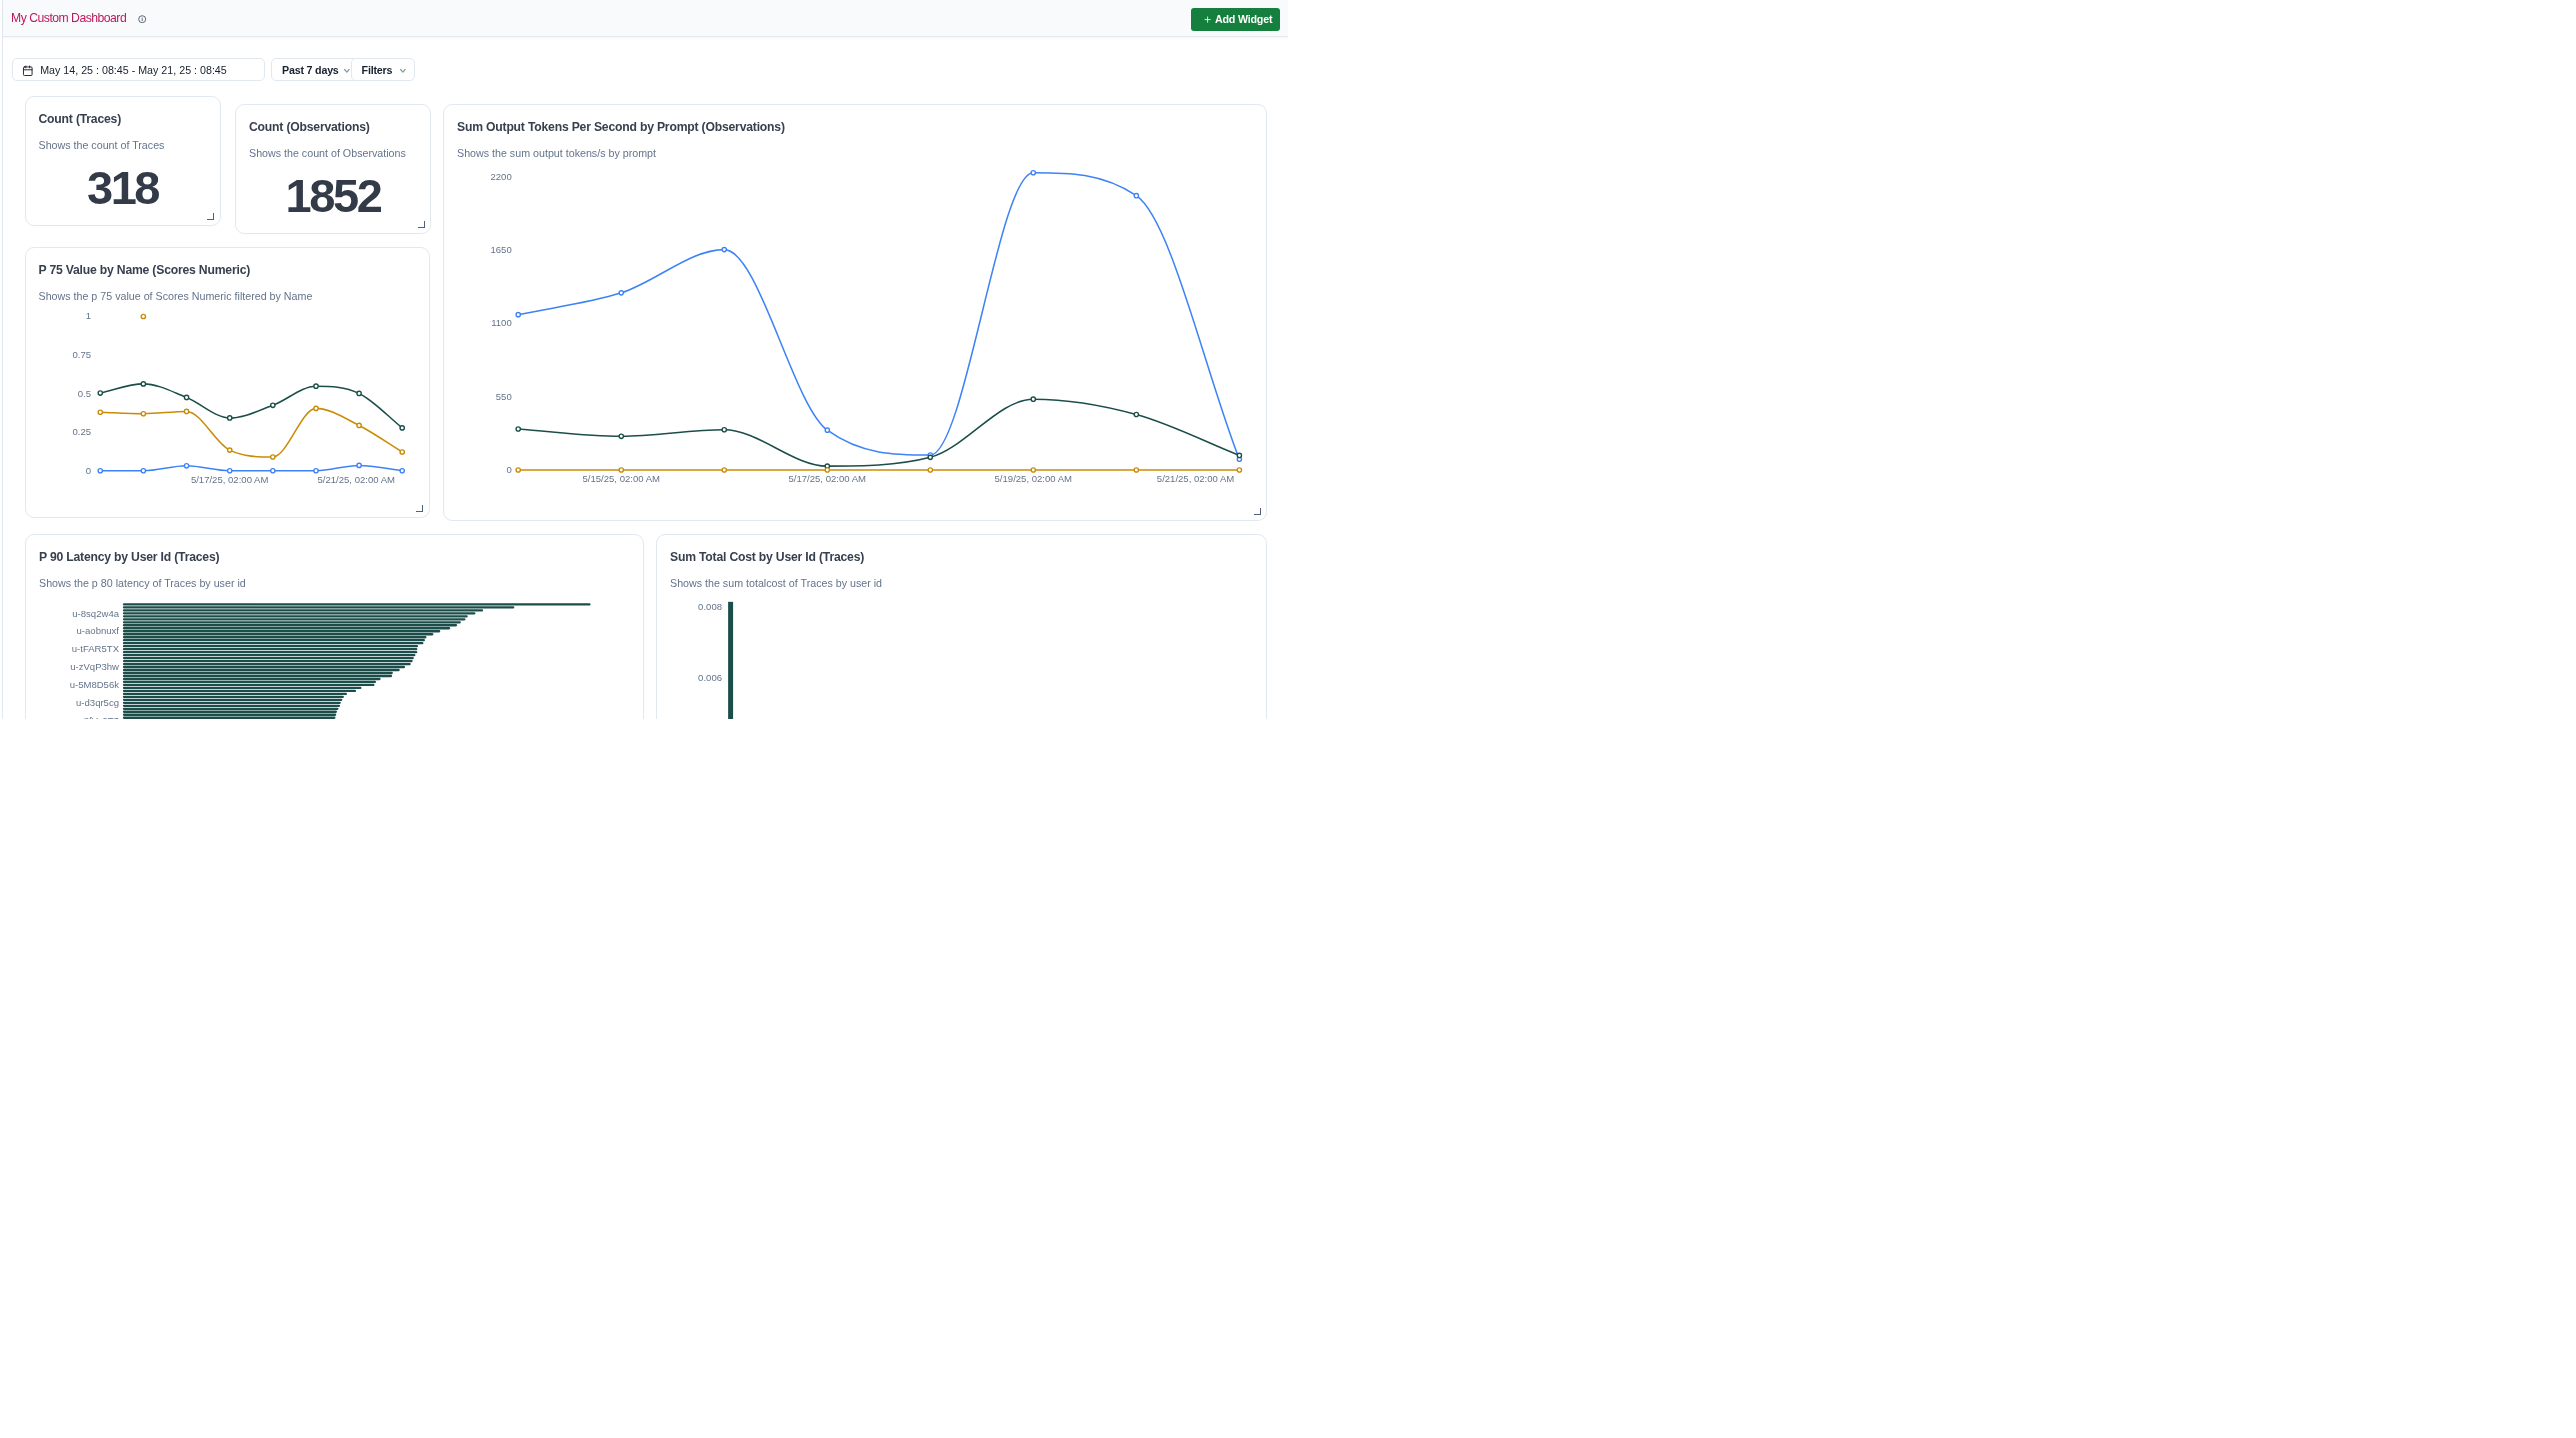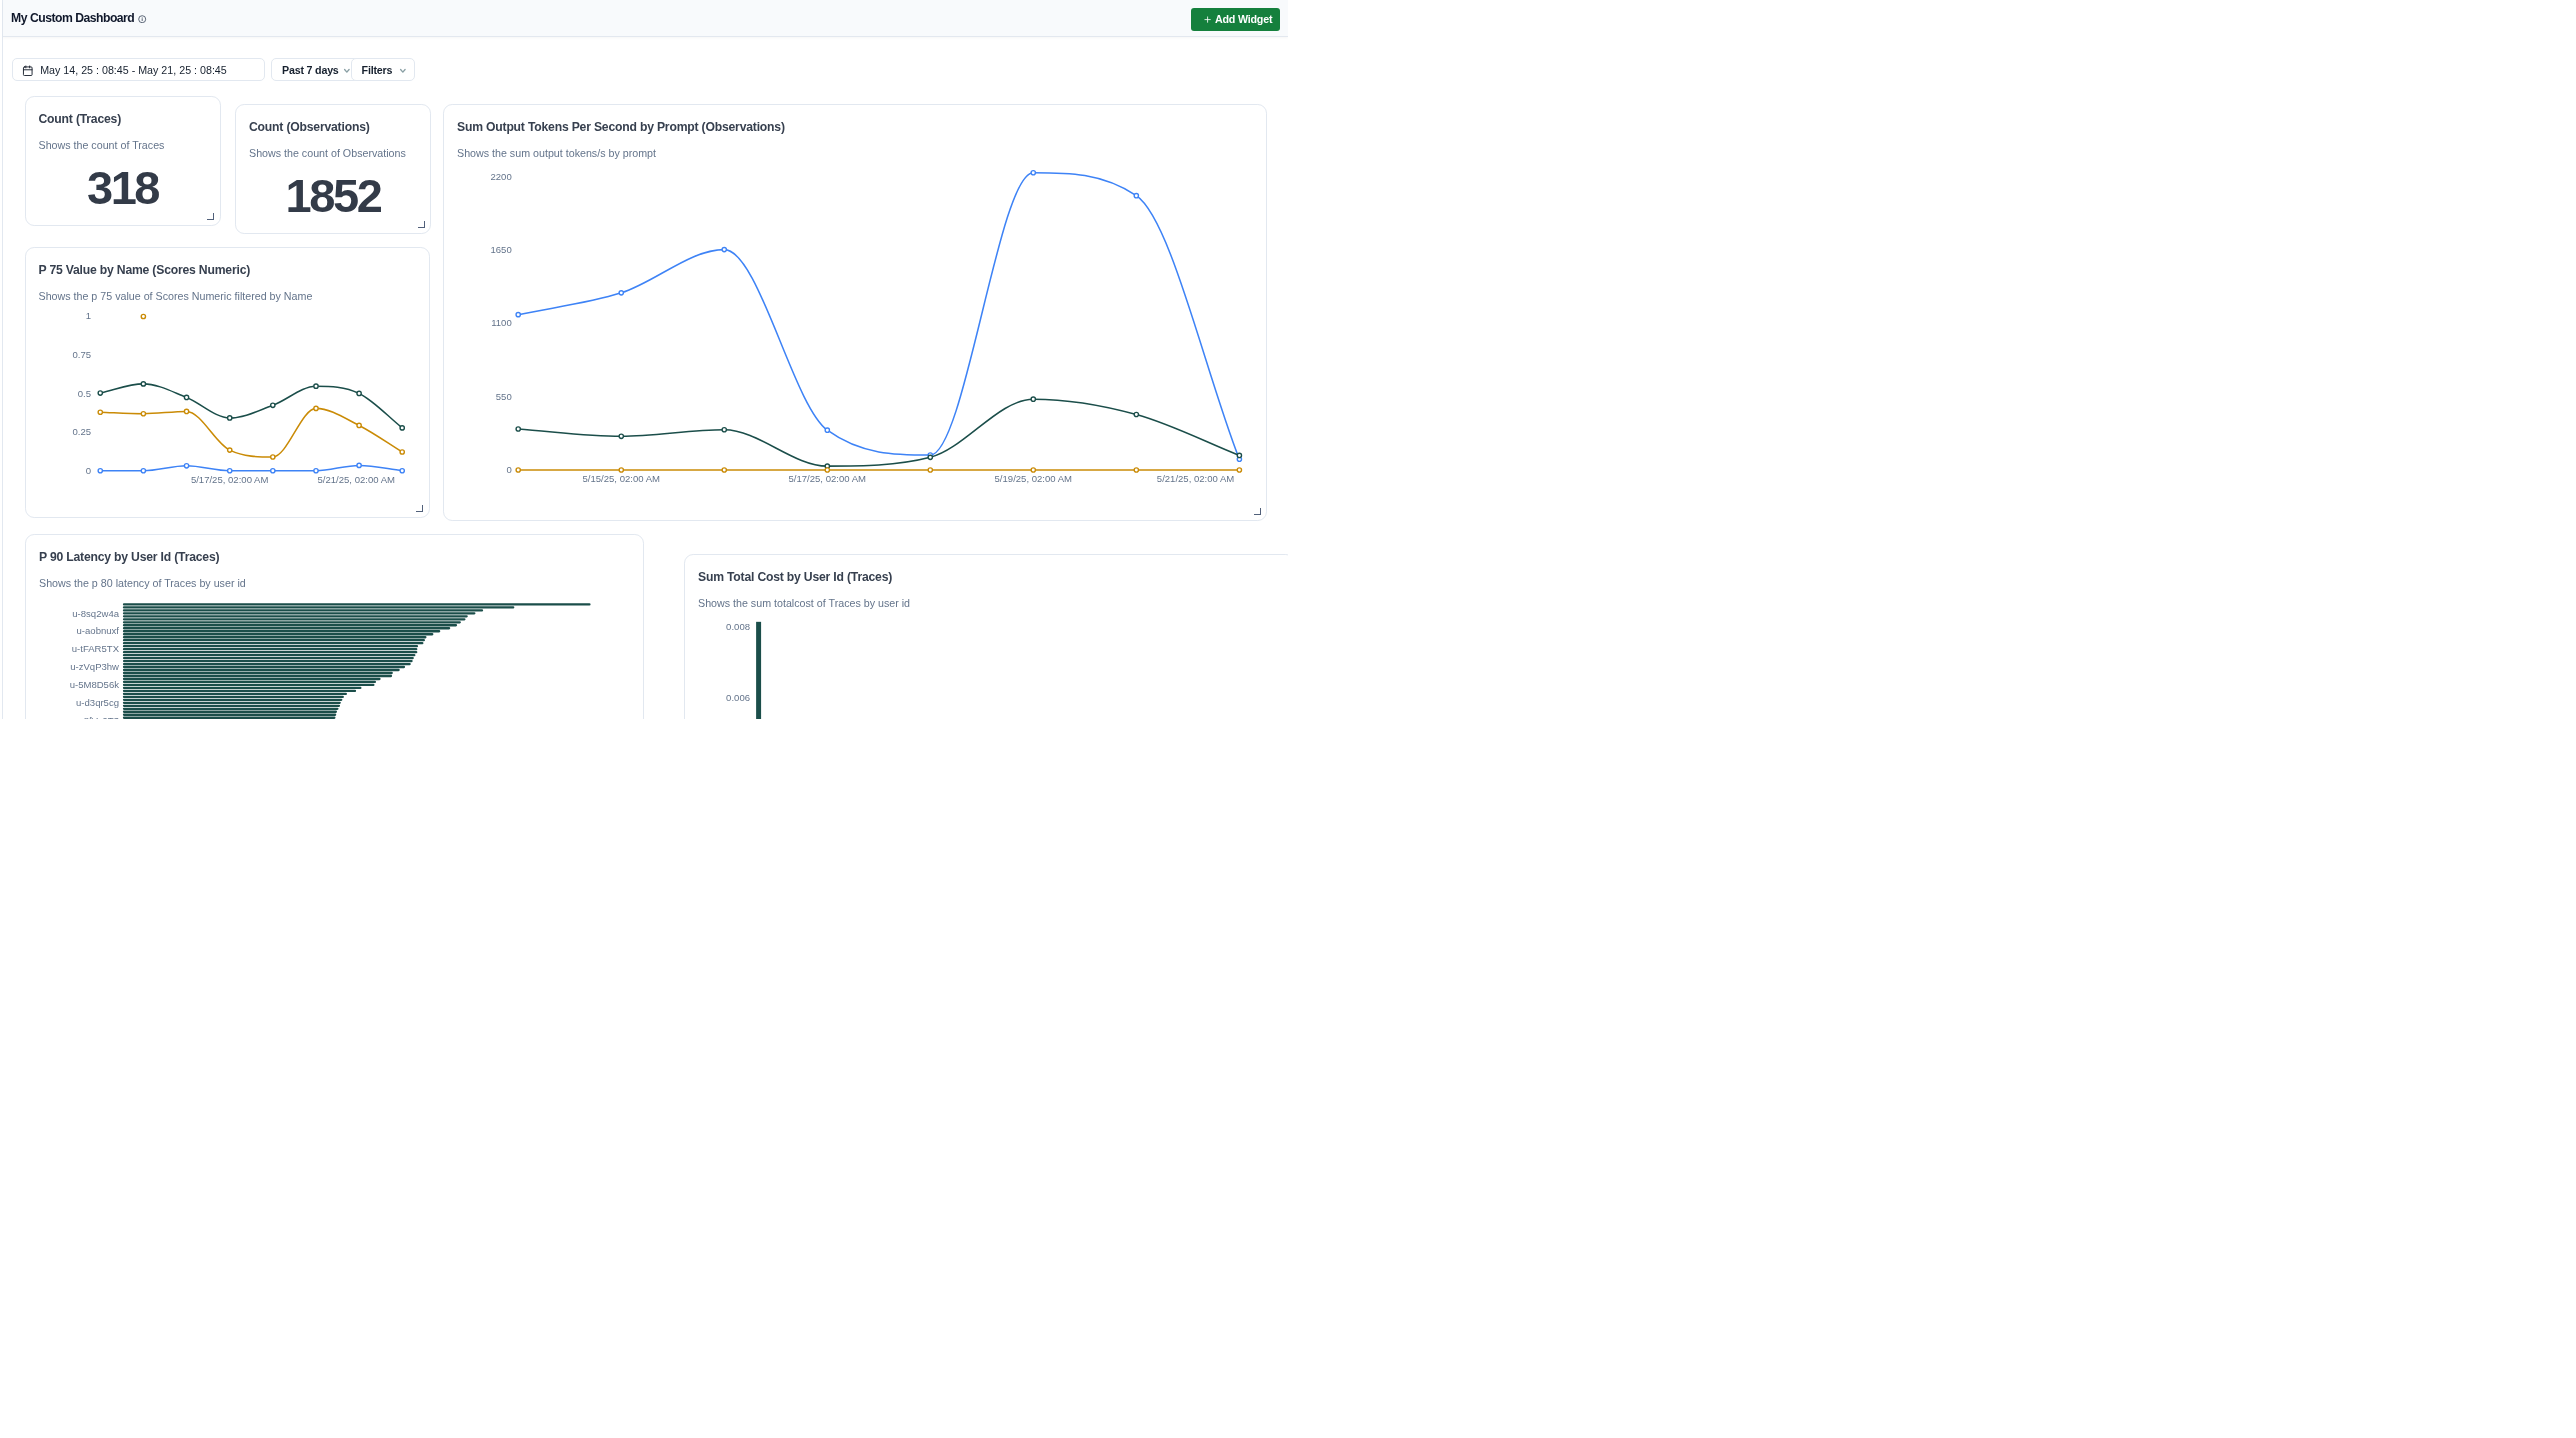--- a/index.html
+++ b/index.html
@@ -7,21 +7,21 @@
   .card { position:absolute; background:#fff; border:0.8px solid #e2e8f0; border-radius:9.2px; }
   .ct { position:absolute; left:13px; top:16px; font-size:12.2px; font-weight:700;
          color:#37404f; letter-spacing:-0.2px; line-height:1; }
   .cs { position:absolute; left:13px; top:43px; font-size:10.7px; color:#64748b; line-height:1; }
   .btn { position:absolute; top:58px; height:23px; background:#fff; border:0.8px solid #e2e8f0;
           border-radius:5px; font-size:10.7px; color:#16202e; }
 </style></head>
 <body>
 <div style="position:absolute;left:0;top:0;width:2.7px;height:719px;background:#fff;border-right:0.8px solid #e2e8f0"></div>
 <div style="position:absolute;left:3.4px;right:0;top:0;height:37px;background:#f8fafc;border-bottom:0.8px solid #e3e8ef;box-shadow:0 1.5px 2.3px rgba(15,23,42,.03)">
-  <div style="position:absolute;left:7.7px;top:11px;font-size:12.2px;font-weight:700;color:#0f172a;letter-spacing:-0.5px">My Custom Dashboard</div>
+  <div style="position:absolute;left:7.7px;top:11px;font-size:12.2px;font-weight:400;color:#be185d;letter-spacing:-0.5px">My Custom Dashboard</div>
   <svg width="8.4" height="8.4" viewBox="0 0 24 24" fill="none" stroke="#3f4c5f" stroke-width="2.4" style="position:absolute;left:135px;top:14.5px">
       <circle cx="12" cy="12" r="10"></circle>
       <path d="M12 16v-5M12 8h.01" stroke-linecap="round"></path>
     </svg>
   <div style="position:absolute;right:8px;top:7.7px;width:89px;height:23px;background:#15803d;border-radius:3px;color:#fff">
     <svg width="9.2" height="9.2" viewBox="0 0 24 24" fill="none" stroke="#fff" stroke-width="2.2" stroke-linecap="round" style="position:absolute;left:11.5px;top:6.9px">
         <path d="M12 5v14M5 12h14"></path>
       </svg>
       <span style="position:absolute;left:24px;top:5.7px;font-size:10.7px;font-weight:700;letter-spacing:-0.2px">Add Widget</span>
   </div>
@@ -189,21 +189,21 @@
       <rect x="126.5" y="237.40" width="278.0" height="3.05" rx="1.5" fill="#1b4e4a"></rect>
       <text x="121.5" y="106.6" text-anchor="end" font-size="12.5" fill="#64748b">u-8sq2w4a</text>
       <text x="121.5" y="130.0" text-anchor="end" font-size="12.5" fill="#64748b">u-aobnuxf</text>
       <text x="121.5" y="153.4" text-anchor="end" font-size="12.5" fill="#64748b">u-tFAR5TX</text>
       <text x="121.5" y="176.8" text-anchor="end" font-size="12.5" fill="#64748b">u-zVqP3hw</text>
       <text x="121.5" y="200.2" text-anchor="end" font-size="12.5" fill="#64748b">u-5M8D56k</text>
       <text x="121.5" y="223.6" text-anchor="end" font-size="12.5" fill="#64748b">u-d3qr5cg</text>
       <text x="121.5" y="247.0" text-anchor="end" font-size="12.5" fill="#64748b">u-8fVa9T3</text>
     </svg>
   </div>
-<div class="card" style="left:684px;top:534px;width:611px;height:306px;overflow:hidden;margin-top:20px;">
+<div class="card" style="left:656px;top:534px;width:611px;height:306px;overflow:hidden;">
     <div class="ct">Sum Total Cost by User Id (Traces)</div>
     <div class="cs">Shows the sum totalcost of Traces by user id</div>
     <svg width="611" height="230" viewBox="0 0 799 300" style="position:absolute;left:0;top:0">
       <text x="85" y="98.2" text-anchor="end" font-size="12.5" fill="#64748b">0.008</text>
       <text x="85" y="190.2" text-anchor="end" font-size="12.5" fill="#64748b">0.006</text>
       <rect x="93" y="87" width="6.5" height="213" fill="#1b4e4a"></rect>
     </svg>
   </div>
 
 

